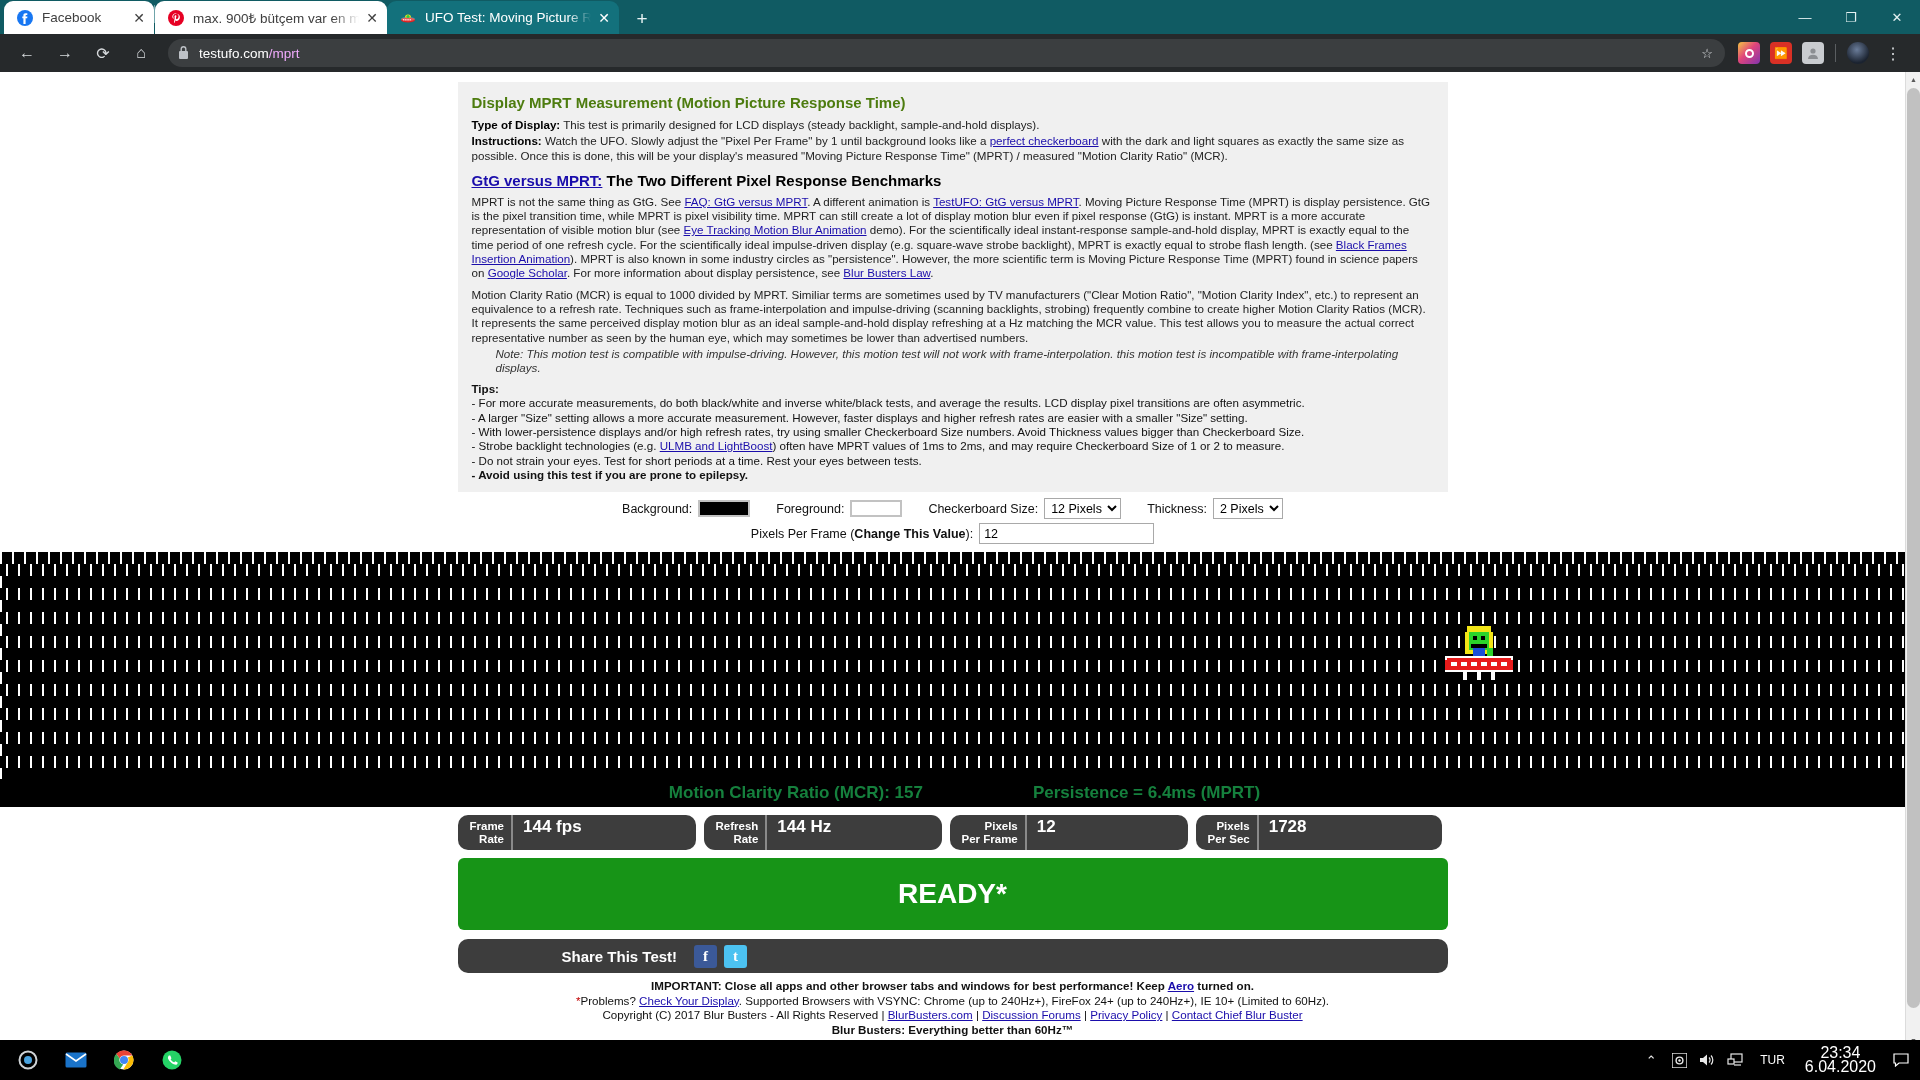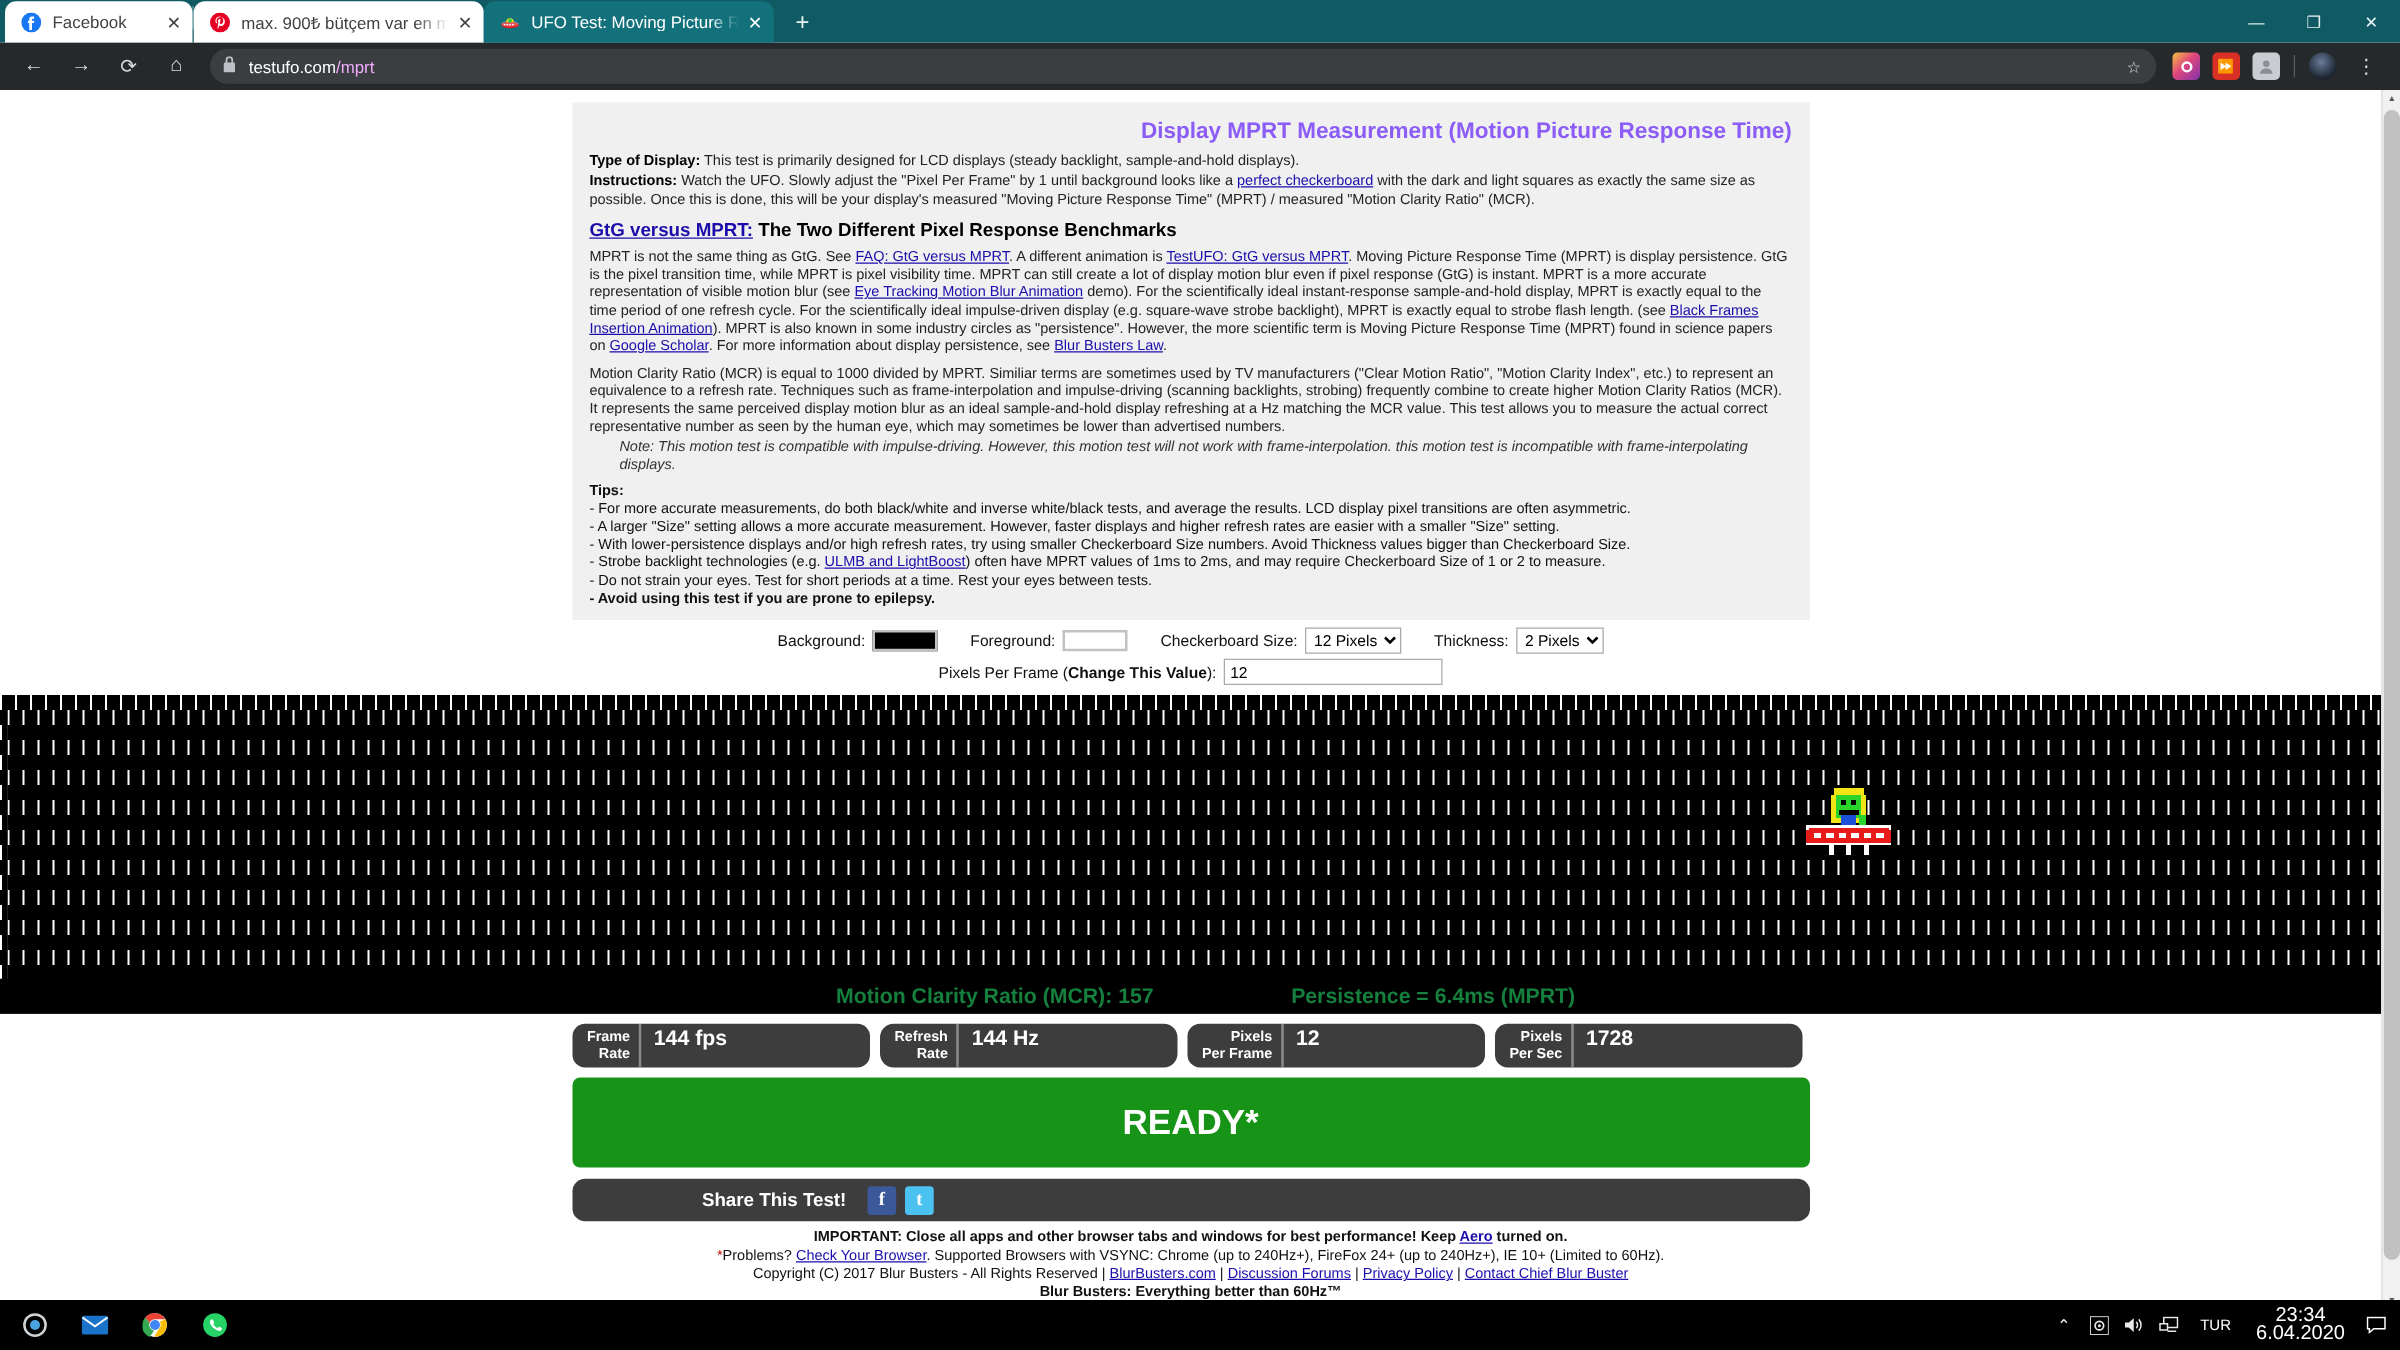--- a/index.html
+++ b/index.html
@@ -168,25 +168,24 @@
 
   
   .article {
     width: 990px;
     margin: 10px auto 0 auto;
     background: #f0f0f0;
     padding: 8px 14px 10px 14px;
     color: #111;
   }
   .article h1 {
-    font-size: 18px;
+    font-size: 15px;
     margin: 4px 0 7px 0;
     font-weight: bold;
-    color: #8b5cf6;
-    text-align: right;
+    color: #4d7c0f;
   }
   .article p {
     margin: 0 0 7px 0;
     font-size: 11.6px;
     line-height: 14.3px;
     color: #222;
     text-align: left;
   }
   .article .tight { margin-bottom: 2px; }
   .article b { font-weight: bold; color: #000; }
@@ -641,21 +640,21 @@
       <div class="ready">READY*</div>
 
       <div class="share">
         <span class="s-label">Share This Test!</span>
         <span class="soc fb">f</span>
         <span class="soc tw">t</span>
       </div>
 
       <div class="footer">
         <div class="warn"><span>IMPORTANT: Close all apps and other browser tabs and windows for best performance! Keep </span><a href="#">Aero</a><span> turned on.</span></div>
-        <div><span class="star">*</span><span>Problems? </span><a href="#">Check Your Browser</a><span>. Supported Browsers with VSYNC: Chrome (up to 240Hz+), FireFox 24+ (up to 240Hz+), IE 10+ (Limited to 60Hz).</span></div>
+        <div><span class="star">*</span><span>Problems? </span><a href="#">Check Your Display</a><span>. Supported Browsers with VSYNC: Chrome (up to 240Hz+), FireFox 24+ (up to 240Hz+), IE 10+ (Limited to 60Hz).</span></div>
         <div><span>Copyright (C) 2017 Blur Busters - All Rights Reserved | </span><a href="#">BlurBusters.com</a><span> | </span><a href="#">Discussion Forums</a><span> | </span><a href="#">Privacy Policy</a><span> | </span><a href="#">Contact Chief Blur Buster</a></div>
         <div class="tag">Blur Busters: Everything better than 60Hz™</div>
       </div>
 
     </div>
 
     <div class="scrollbar">
       <div class="scroll-arrow">▲</div>
       <div class="scroll-thumb"></div>
       <div class="scroll-arrow" style="position:absolute;bottom:0;left:0;">▼</div>

